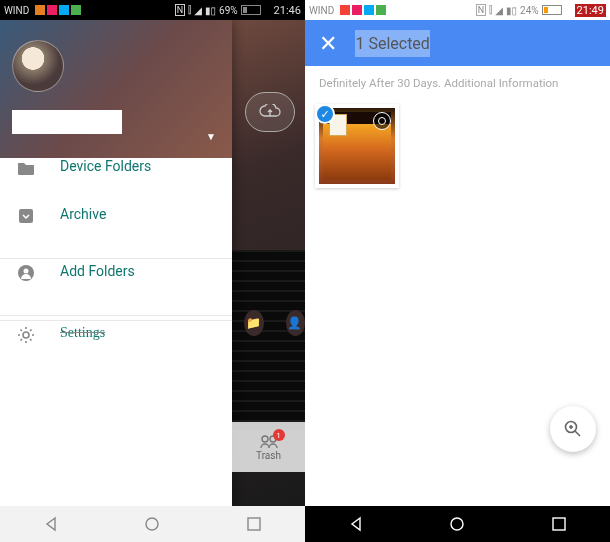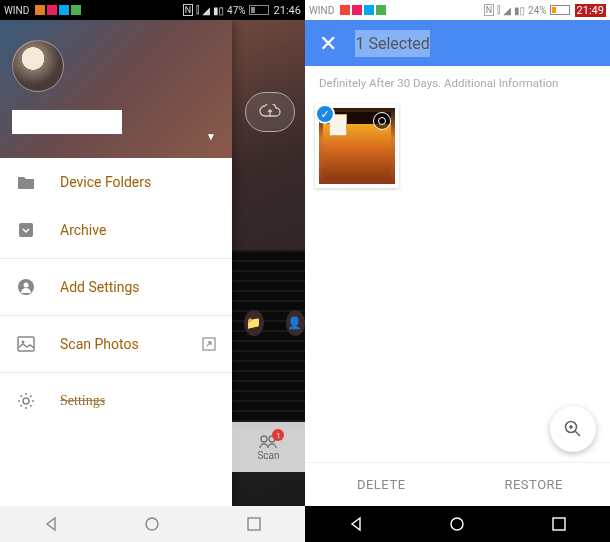--- a/index.html
+++ b/index.html
@@ -17,35 +17,35 @@
     .carrier { font-size: 10px; margin-right: 4px; }
     .mini-icon { width: 10px; height: 10px; display: inline-block; }
     .sq-orange { background: #e67e22; }
     .sq-pink { background: #e91e63; }
     .sq-blue { background: #03a9f4; }
     .sq-teal { background: #4caf50; }
     .sq-red { background:#f44336; }
     .bat { width: 20px; height: 10px; border: 1px solid #888; position: relative; }
     .bat::after { content:''; position:absolute; left:1px; top:1px; bottom:1px; width:25%; background:#888; }
     .bat.orange::after { background:#ff9800; }
-    .clock { font-size:11px; margin-left:2px; }
+    .clock { font-size:11px; margin-left:10px; }
     .clock.orange { background:#b91c1c; color:#fff; padding:0 2px; }
     
     
     .left-content { flex: 1; position: relative; background: linear-gradient(135deg,#5a3a3a,#2a1818); overflow: hidden; }
     .bg-photo { position:absolute; inset:0; background: linear-gradient(160deg, #8b5a4a 0%, #3a2a2a 40%, #1a1a1a 100%); }
     .bg-keyboard { position:absolute; left:230px; right:0; top:230px; height:180px; background: repeating-linear-gradient(0deg,#0a0a0a,#0a0a0a 8px,#1a1a1a 8px,#1a1a1a 10px), linear-gradient(#2a1a1a,#0a0a0a); }
     .upload-btn { position:absolute; top:72px; right:10px; width:50px; height:40px; border:1.5px solid #aaa; border-radius:20px; display:flex; align-items:center; justify-content:center; background:rgba(255,255,255,0.1); }
     .drawer { position:absolute; left:0; top:0; bottom:0; width:232px; background:#fff; display:flex; flex-direction:column; box-shadow:3px 0 10px rgba(0,0,0,0.3); }
     .drawer-header { height:138px; background: linear-gradient(135deg,#3a5a7a 0%,#6b4a4a 50%,#8a5a4a 100%); position:relative; padding:12px; }
     .avatar { width:52px; height:52px; border-radius:50%; background:radial-gradient(circle at 40% 35%, #f5e8d8 25%, #8a7a6a 26%, #4a3a3a 60%); border:1px solid rgba(255,255,255,0.4); margin-top:8px; }
     .name-box { margin-top:18px; width:110px; height:24px; background:#fff; }
     .drawer-caret { position:absolute; right:16px; bottom:16px; color:#fff; font-size:10px; }
     .menu { flex:1; overflow:hidden; }
-    .menu-item { display:flex; align-items:center; height:48px; padding:0 16px; gap:24px; color:#a16207; font-size:14px; }
+    .menu-item { display:flex; align-items:flex-start; height:48px; padding:0 16px; gap:24px; color:#0f766e; font-size:14px; }
     .menu-item .mi-icon { width:20px; height:20px; display:flex; align-items:center; justify-content:center; color:#777; }
     .menu-sep { height:1px; background:#e8e8e8; margin:4px 0; }
     .ext-icon { margin-left:auto; color:#888; }
     .strike { text-decoration: line-through; text-decoration-color:#888;font-family:Liberation Serif, serif; }
     
     .bottom-peek { position:absolute; left:232px; right:0; bottom:34px; height:50px; background:rgba(240,240,240,0.85); display:flex; align-items:center; justify-content:center; }
     .share-col { display:flex; flex-direction:column; align-items:center; font-size:10px; color:#666; gap:1px; }
     .share-badge { position:relative; }
     .share-badge .dot { position:absolute; top:-4px; right:-6px; width:12px; height:12px; border-radius:50%; background:#e53935; color:#fff; font-size:8px; display:flex; align-items:center; justify-content:center; }
     .mid-icon-row { position:absolute; left:232px; right:0; top:290px; display:flex; gap:22px; padding-left:12px; }
@@ -88,21 +88,21 @@
       <span class="mini-icon sq-orange"></span>
       <span class="mini-icon sq-pink"></span>
       <span class="mini-icon sq-blue"></span>
       <span class="mini-icon sq-teal"></span>
     </div>
     <div class="status-right">
       <span style="font-size:9px;border:1px solid #ccc;padding:0 1px;">N</span>
       <span>⫿</span>
       <span>◢</span>
       <span>▮▯</span>
-      <span>47%</span>
+      <span>69%</span>
       <span class="bat"></span>
       <span class="clock">21:46</span>
     </div>
   </div>
 
   <div class="left-content">
     <div class="bg-photo"></div>
     <div class="bg-keyboard"></div>
     <div class="upload-btn">
       <svg width="22" height="16" viewBox="0 0 22 16">
@@ -141,39 +141,23 @@
         </div>
         <div class="menu-sep"></div>
         <div class="menu-item">
           <span class="mi-icon">
               <svg width="18" height="18" viewBox="0 0 18 18">
                 <circle cx="9" cy="9" r="8" fill="#888"></circle>
                 <circle cx="9" cy="7" r="2.5" fill="#fff"></circle>
                 <path d="M4 15a5 5 0 0 1 10 0" fill="#fff"></path>
               </svg>
             </span>
-          <span>Add Settings</span>
+          <span>Add Folders</span>
         </div>
         <div class="menu-sep"></div>
-        <div class="menu-item">
-          <span class="mi-icon">
-              <svg width="18" height="16" viewBox="0 0 18 16">
-                <rect x="1" y="1" width="16" height="14" rx="1" fill="none" stroke="#888" stroke-width="1.5"></rect>
-                <circle cx="6" cy="6" r="1.5" fill="#888"></circle>
-                <path d="M1 12l5-4 4 3 3-2 4 3" stroke="#888" stroke-width="1.5" fill="none"></path>
-              </svg>
-            </span>
-          <span>Scan Photos</span>
-          <span class="ext-icon">
-              <svg width="14" height="14" viewBox="0 0 14 14">
-                <rect x="1" y="1" width="12" height="12" fill="none" stroke="#999" stroke-width="1.3"></rect>
-                <path d="M5 9l4-4M6 5h3v3" stroke="#999" stroke-width="1.3" fill="none"></path>
-              </svg>
-            </span>
-        </div>
         <div class="menu-sep"></div>
         <div class="menu-item">
           <span class="mi-icon">
               <svg width="18" height="18" viewBox="0 0 18 18">
                 <circle cx="9" cy="9" r="3" fill="none" stroke="#888" stroke-width="1.6"></circle>
                 <path d="M9 1v2M9 15v2M1 9h2M15 9h2M3.5 3.5l1.4 1.4M13.1 13.1l1.4 1.4M3.5 14.5l1.4-1.4M13.1 4.9l1.4-1.4" stroke="#888" stroke-width="1.6"></path>
               </svg>
             </span>
           <span class="strike">Settings</span>
         </div>
@@ -184,21 +168,21 @@
     <div class="bottom-peek">
       <div class="share-col">
         <div class="share-badge">
           <svg width="20" height="16" viewBox="0 0 20 16">
               <circle cx="6" cy="6" r="3" fill="none" stroke="#777" stroke-width="1.4"></circle>
               <circle cx="14" cy="6" r="3" fill="none" stroke="#777" stroke-width="1.4"></circle>
               <path d="M2 15a4 4 0 0 1 8 0M10 15a4 4 0 0 1 8 0" fill="none" stroke="#777" stroke-width="1.4"></path>
             </svg>
           <span class="dot">1</span>
         </div>
-        <span>Scan</span>
+        <span>Trash</span>
       </div>
     </div>
   </div>
 
   <div class="navbar light">
     <span class="nav-btn">
         <svg width="16" height="16" viewBox="0 0 16 16">
           <path d="M12 2 L4 8 L12 14 Z" fill="none" stroke="#888" stroke-width="1.4"></path>
         </svg>
       </span>
@@ -251,28 +235,20 @@
         <div class="target-badge"></div>
       </div>
     </div>
     <div class="fab">
       <svg width="20" height="20" viewBox="0 0 20 20">
           <circle cx="8" cy="8" r="5.5" fill="none" stroke="#666" stroke-width="1.6"></circle>
           <path d="M12 12l5 5" stroke="#666" stroke-width="1.6"></path>
           <path d="M6 8h4M8 6v4" stroke="#666" stroke-width="1.6"></path>
         </svg>
     </div>
-    <div class="action-bar">
-      <div class="action-btn">
-          <span>DELETE</span>
-        </div>
-      <div class="action-btn">
-          <span>RESTORE</span>
-        </div>
-    </div>
   </div>
 
   <div class="navbar">
     <span class="nav-btn">
         <svg width="16" height="16" viewBox="0 0 16 16">
           <path d="M12 2 L4 8 L12 14 Z" fill="none" stroke="#fff" stroke-width="1.4"></path>
         </svg>
       </span>
     <span class="nav-btn">
         <svg width="16" height="16" viewBox="0 0 16 16">

